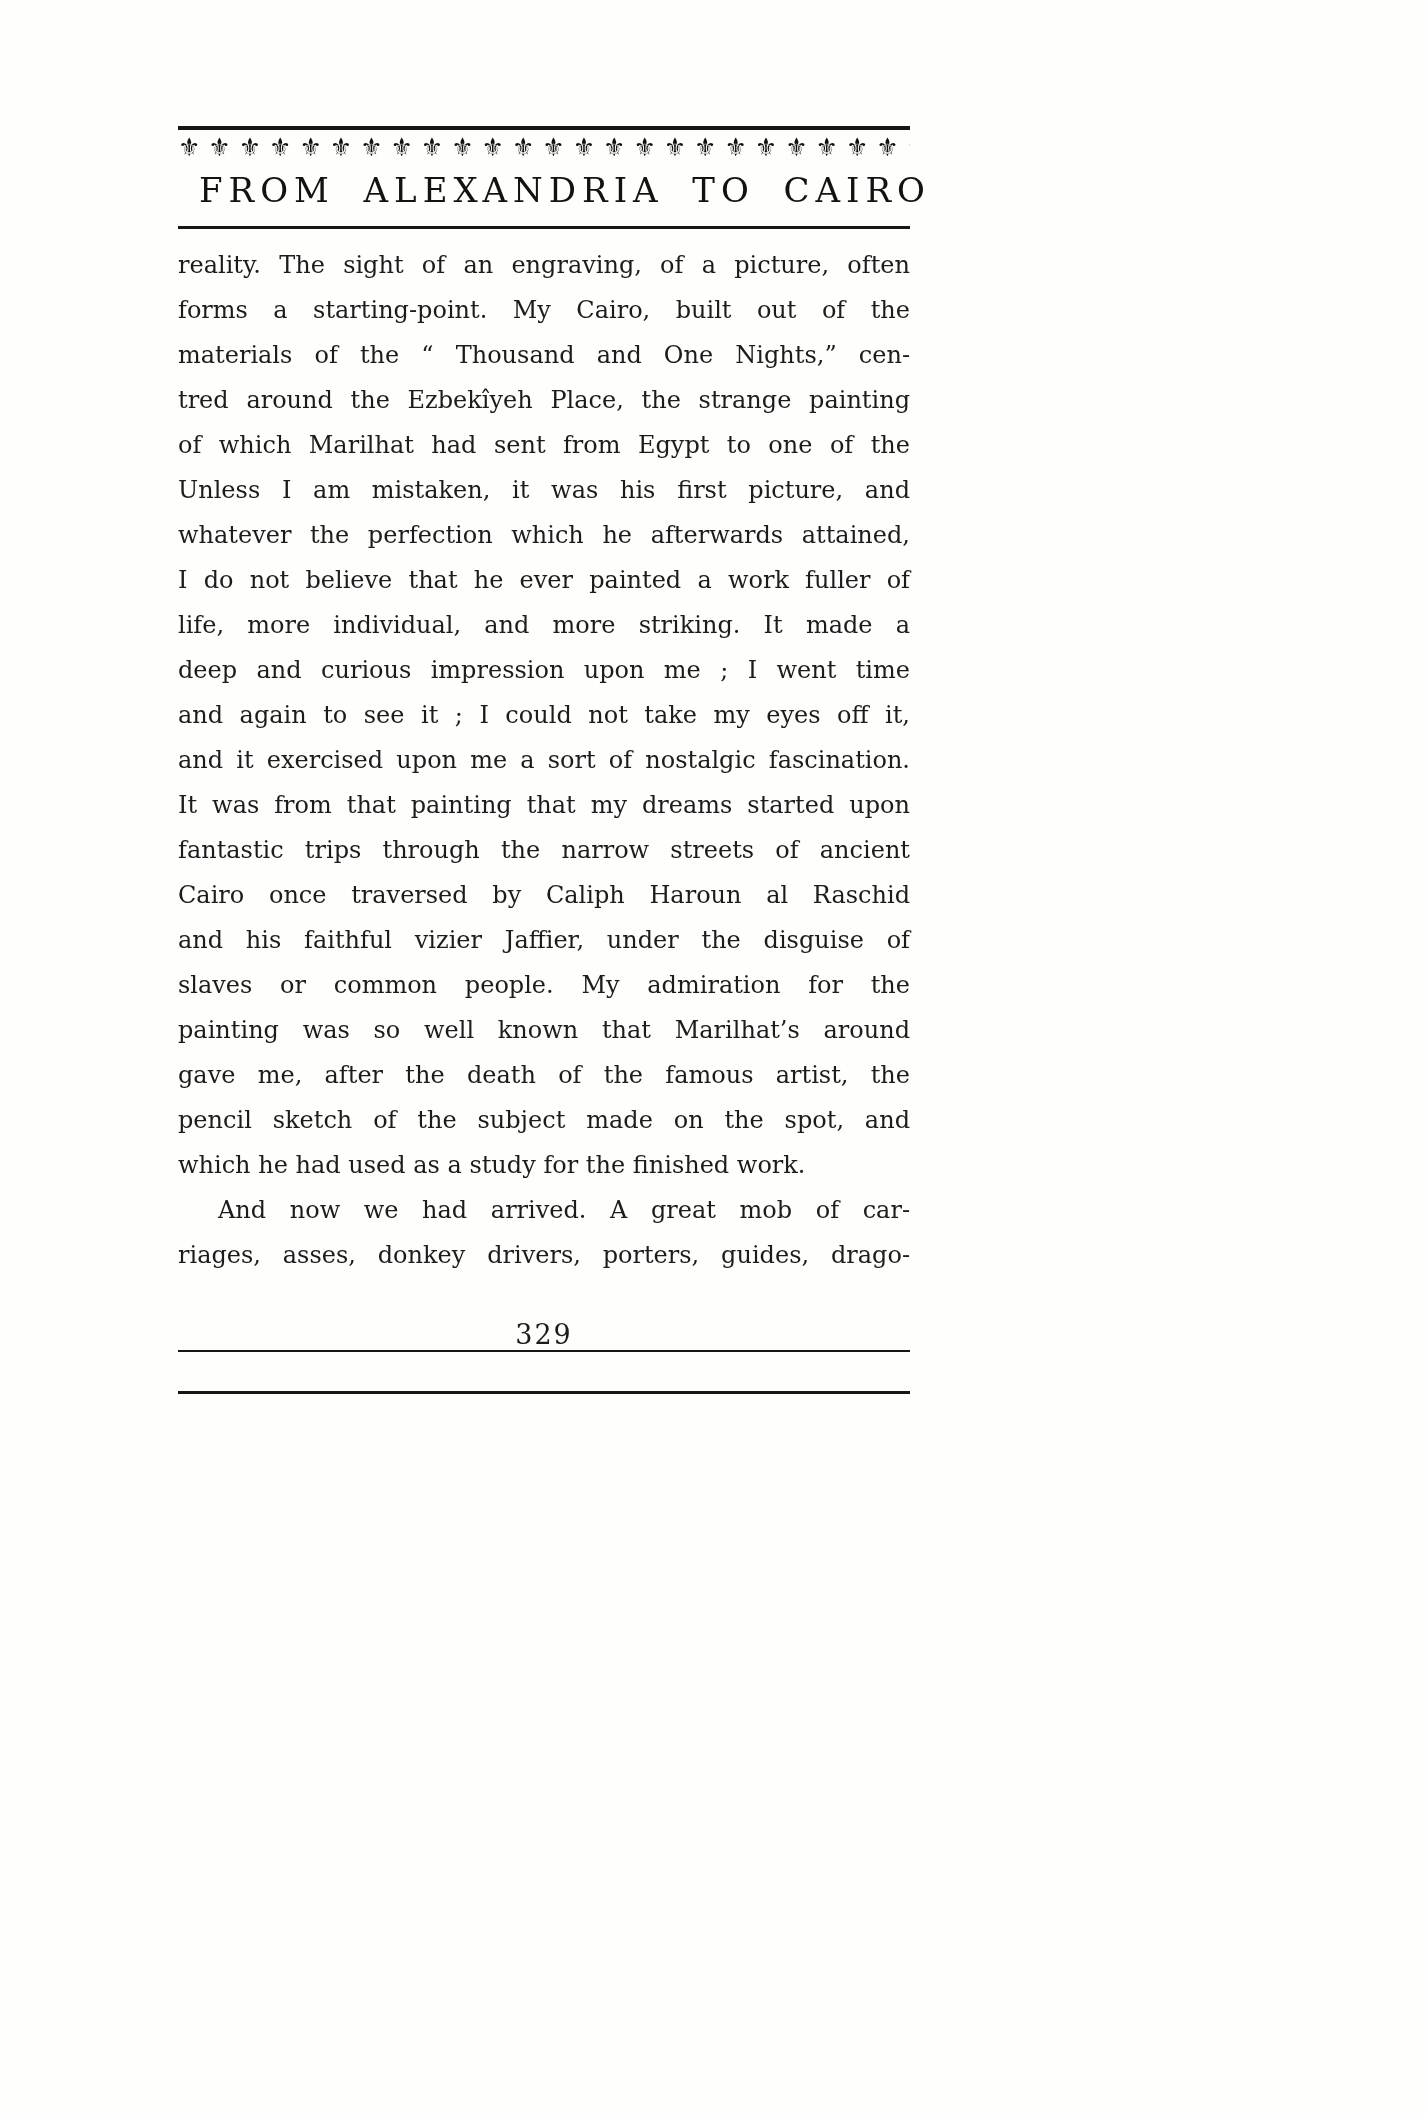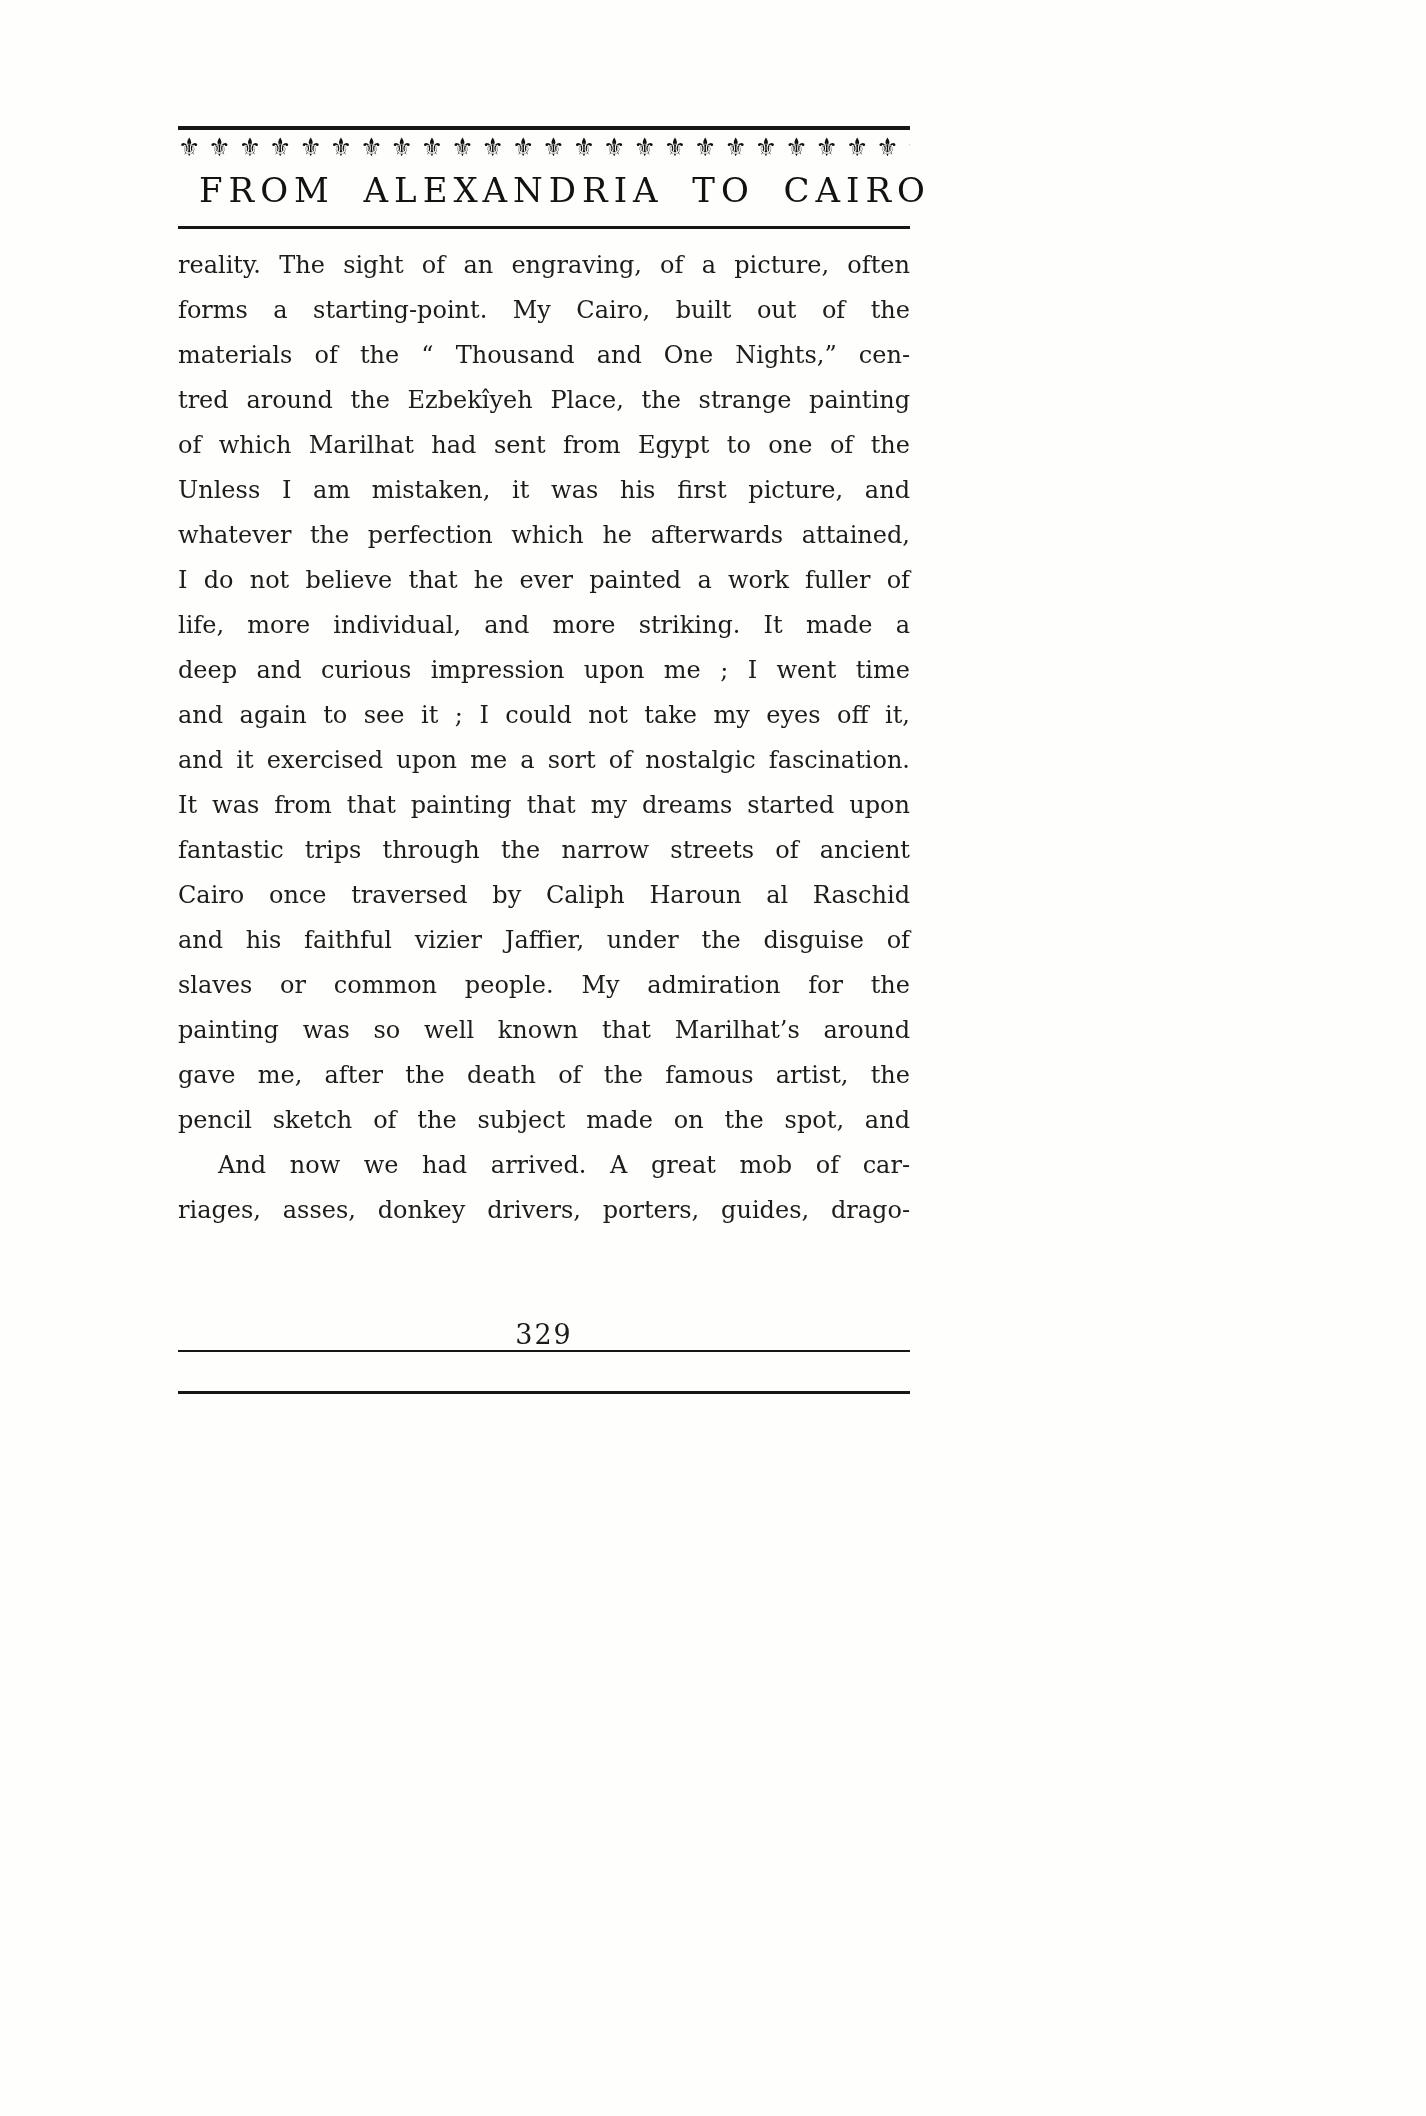--- a/index.html
+++ b/index.html
@@ -102,19 +102,20 @@
       <div class="line">and again to see it ; I could not take my eyes off it,</div>
       <div class="line">and it exercised upon me a sort of nostalgic fascination.</div>
       <div class="line">It was from that painting that my dreams started upon</div>
       <div class="line">fantastic trips through the narrow streets of ancient</div>
       <div class="line">Cairo once traversed by Caliph Haroun al Raschid</div>
       <div class="line">and his faithful vizier Jaffier, under the disguise of</div>
       <div class="line">slaves or common people. My admiration for the</div>
       <div class="line">painting was so well known that Marilhat’s around</div>
       <div class="line">gave me, after the death of the famous artist, the</div>
       <div class="line">pencil sketch of the subject made on the spot, and</div>
+      <div class="line noj">which he had used as a study for the finished work.</div>
       <div class="line ind">And now we had arrived. A great mob of car-</div>
       <div class="line">riages, asses, donkey drivers, porters, guides, drago-</div>
     </div>
   <div class="rule rule-footer-top"></div>
   <div class="page-number">329</div>
   <div class="rule rule-footer-bottom"></div>
 </div>
 
 </body></html>

